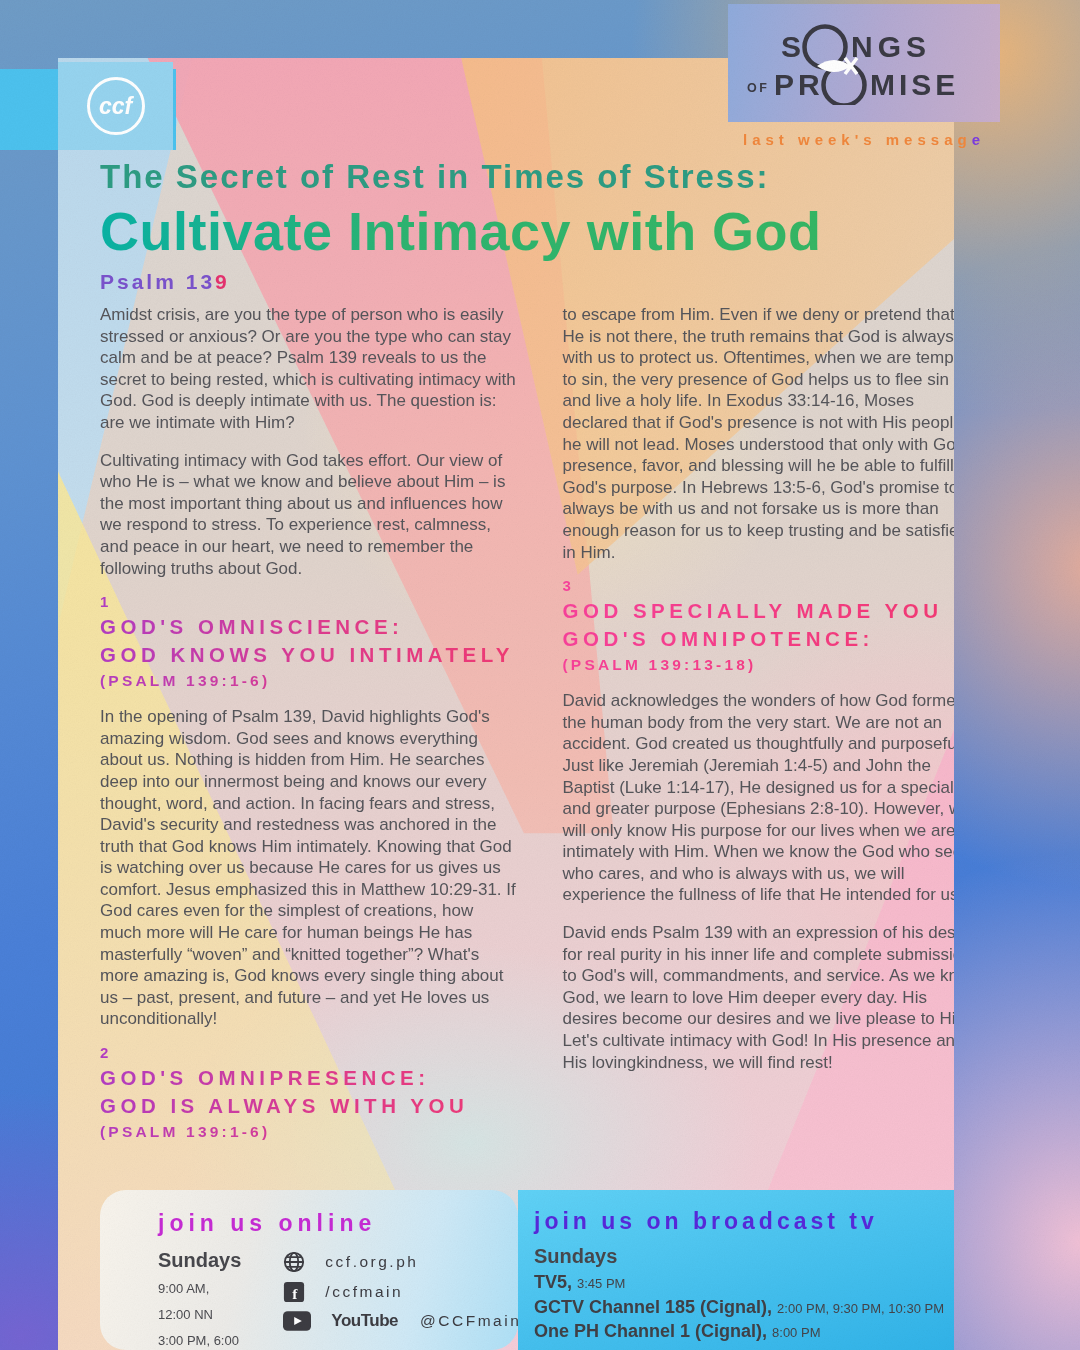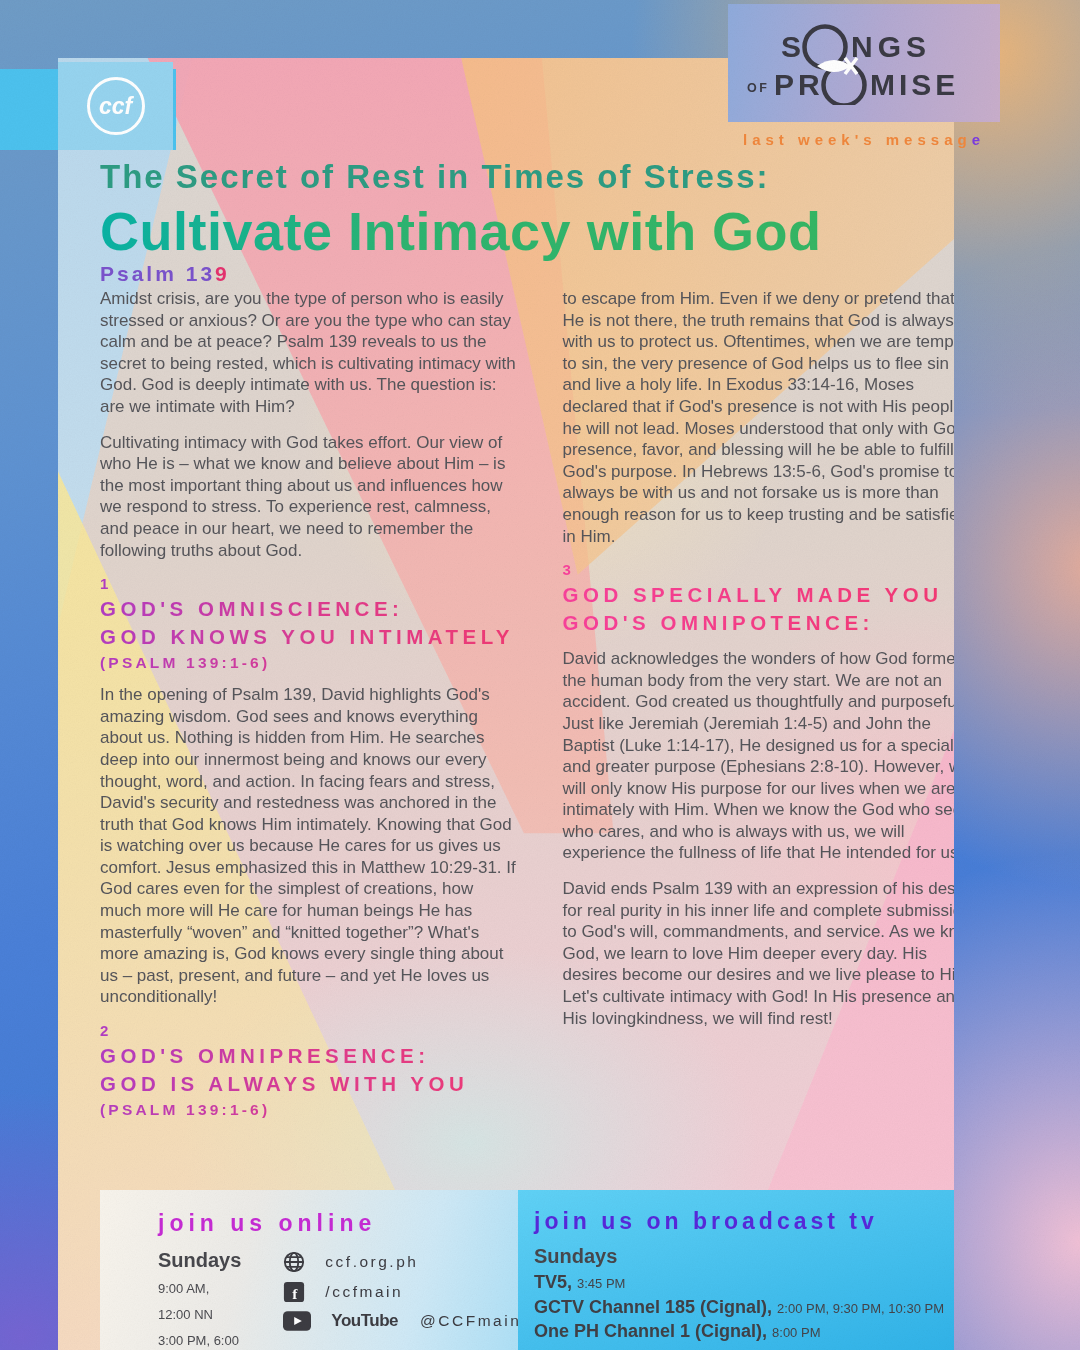--- a/index.html
+++ b/index.html
@@ -42,37 +42,37 @@
     display:flex;align-items:center;justify-content:center;}
   .tagline{position:absolute;left:700px;top:131px;width:280px;text-align:right;
     font-size:15px;font-weight:bold;letter-spacing:5px;color:#f0873c;}
   .tagline .accent{color:#7b3be0;letter-spacing:0;}
   
   .header{position:absolute;left:42px;top:100px;width:880px;}
   .kicker{font-size:33px;font-weight:bold;letter-spacing:2px;color:#2d9c83;}
   .title{margin-top:4px;font-size:54px;font-weight:bold;letter-spacing:.5px;
     background:linear-gradient(90deg,#09b2a4 0%,#2db470 35%,#38b75f 100%);
     -webkit-background-clip:text;background-clip:text;color:transparent;}
-  .psalm{font-size:21px;font-weight:bold;letter-spacing:3px;color:#7a52cc;}
+  .psalm{margin-top:8px;font-size:21px;font-weight:bold;letter-spacing:3px;color:#7a52cc;}
   .psalm .accent{color:#e5316e;}
   
   .columns{position:absolute;left:42px;top:230px;width:880px;display:flex;gap:45px;}
   .col{flex:1;min-width:0;}
-  .col p{margin:0 0 14px;font-size:17px;line-height:21.6px;color:#55555a;}
+  .col p{margin:16px 0 14px;font-size:17px;line-height:21.6px;color:#55555a;}
   .sec-head{margin:8px 0 12px;
     background:linear-gradient(100deg,#b13cc4 0%,#e03b8c 55%,#f13a72 100%);
     -webkit-background-clip:text;background-clip:text;color:transparent;}
   .sec-head.pink{background-image:linear-gradient(100deg,#f8419b 0%,#f2386f 100%);}
   .sec-num{font-size:15px;font-weight:bold;letter-spacing:1px;margin-bottom:3px;}
   .sec-line{font-size:20.5px;font-weight:bold;letter-spacing:4.5px;line-height:27.5px;white-space:nowrap;}
   .sec-ref{font-size:15.5px;font-weight:bold;letter-spacing:3.2px;margin-top:4px;}
   
   .footer-online{position:absolute;left:42px;top:1132px;width:418px;height:160px;
     background:linear-gradient(105deg,#f8f4ec 0%,#ecebe8 35%,#cfe9f6 75%,#aee0f6 100%);
-    box-sizing:border-box;padding:20px 1px 0 58px;}
+    box-sizing:border-box;padding:20px 1px 0 58px;border-radius:26px;}
   .footer-tv{position:absolute;left:460px;top:1132px;width:457px;height:160px;
     background:linear-gradient(165deg,#60d2f6 0%,#2fb2e8 100%);
     box-sizing:border-box;padding:18px 0 0 16px;}
   .f-title{font-size:23px;font-weight:bold;letter-spacing:5px;color:#c62bd4;margin-bottom:12px;}
   .f-title.tv{color:#5728da;letter-spacing:4px;margin-bottom:10px;}
   .f-row{display:flex;}
   .f-day{font-size:20px;font-weight:bold;color:#47474c;margin-bottom:2px;}
   .f-time{font-size:18px;line-height:26px;color:#4b4b50;font-variant-caps:all-small-caps;}
   .links{margin-left:42px;margin-top:2px;}
   .link-row{display:flex;align-items:center;gap:20px;margin-bottom:8px;}
@@ -125,20 +125,21 @@
         </div>
       </div>
 
       <div class="col">
         <p>to escape from Him. Even if we deny or pretend that He is not there, the truth remains that God is always with us to protect us. Oftentimes, when we are tempted to sin, the very presence of God helps us to flee sin and live a holy life. In Exodus 33:14-16, Moses declared that if God's presence is not with His people, he will not lead. Moses understood that only with God's presence, favor, and blessing will he be able to fulfill God's purpose. In Hebrews 13:5-6, God's promise to always be with us and not forsake us is more than enough reason for us to keep trusting and be satisfied in Him.</p>
 
         <div class="sec-head pink">
           <div class="sec-num">3</div>
           <div class="sec-line">GOD SPECIALLY MADE YOU</div>
           <div class="sec-line">GOD'S OMNIPOTENCE:</div>
+          <div class="sec-ref">(PSALM 139:13-18)</div>
         </div>
         <p>David acknowledges the wonders of how God formed the human body from the very start. We are not an accident. God created us thoughtfully and purposefully. Just like Jeremiah (Jeremiah 1:4-5) and John the Baptist (Luke 1:14-17), He designed us for a special and greater purpose (Ephesians 2:8-10). However, we will only know His purpose for our lives when we are intimately with Him.  When we know the God who sees, who cares, and who is always with us, we will experience the fullness of life that He intended for us.</p>
         <p>David ends Psalm 139 with an expression of his desire for real purity in his inner life and complete submission to God's will, commandments, and service. As we know God, we learn to love Him deeper every day. His desires become our desires and we live please to Him. Let's cultivate intimacy with God! In His presence and His lovingkindness, we will find rest!</p>
       </div>
     </div>
 
     <div class="footer-online">
       <div class="f-title">join us online</div>
       <div class="f-row">
         <div style="width:190px;">

